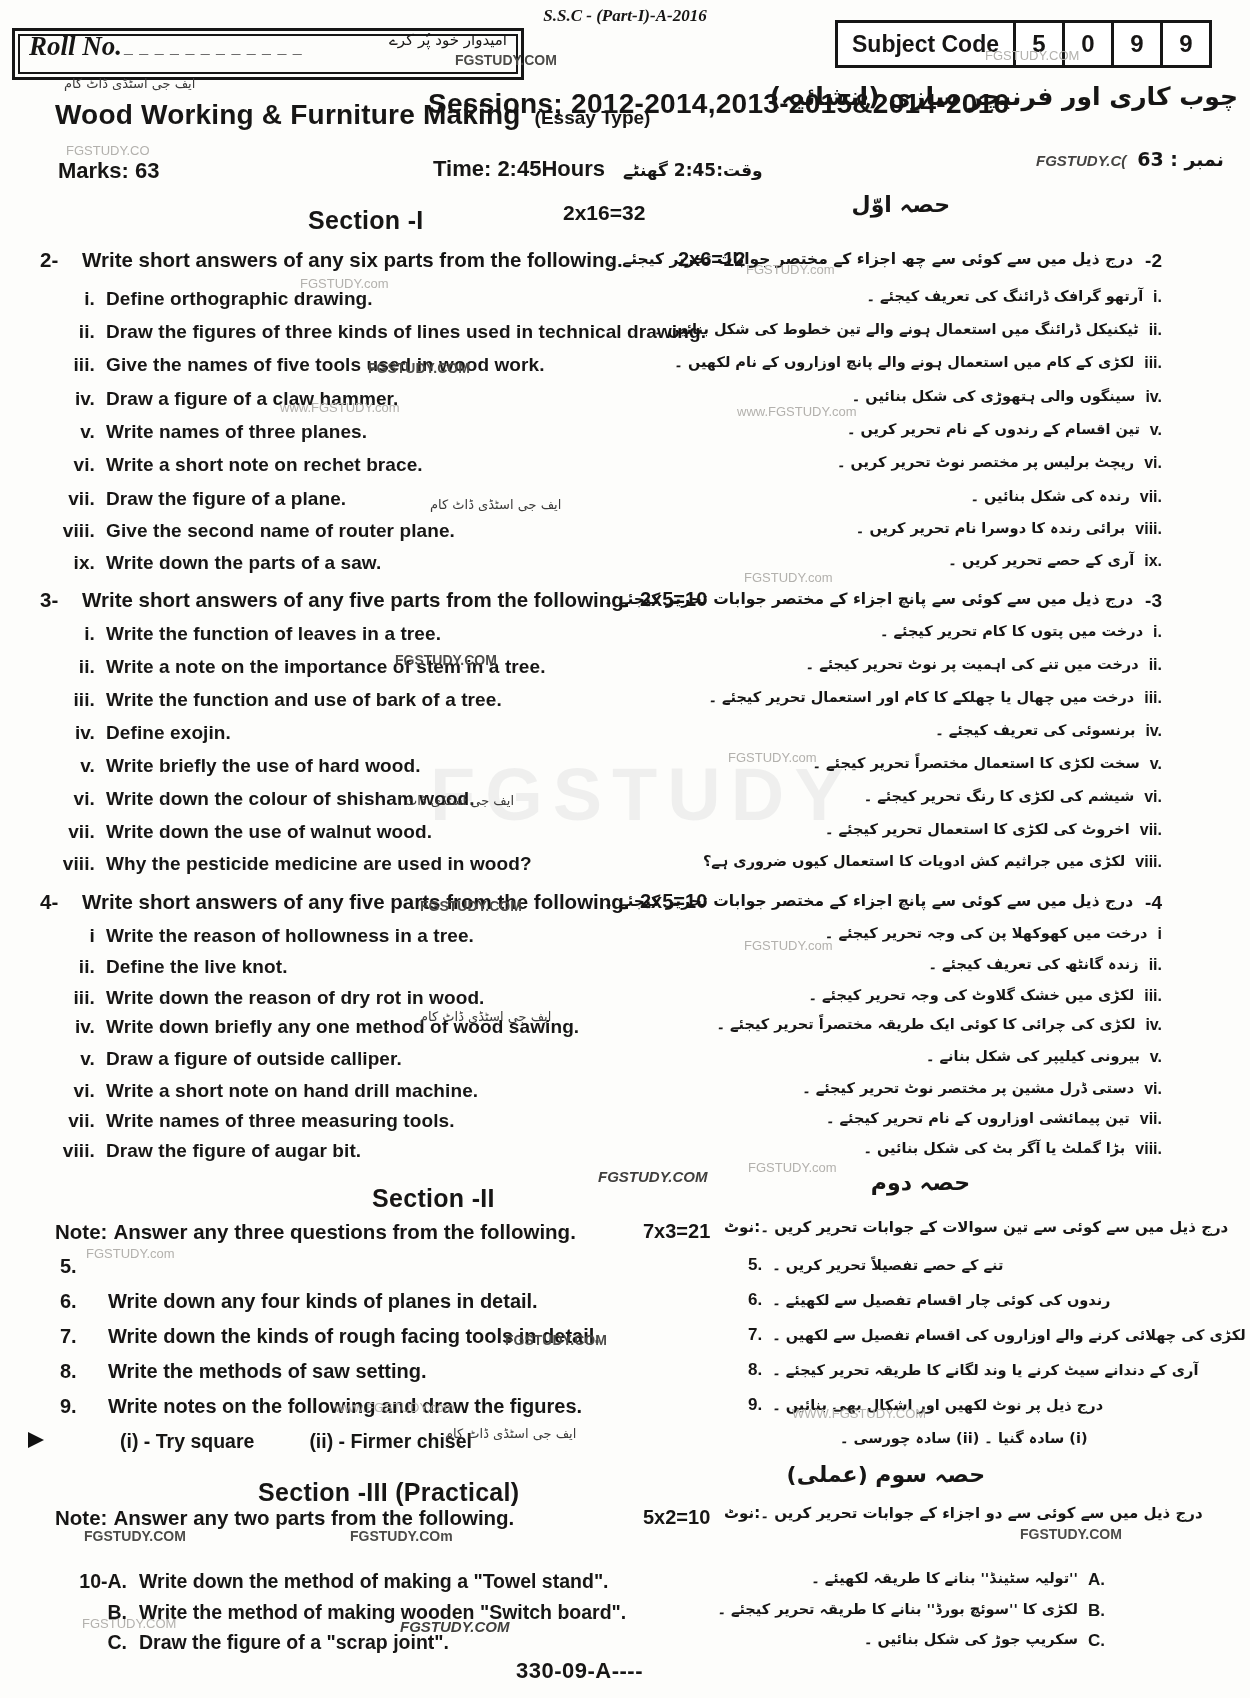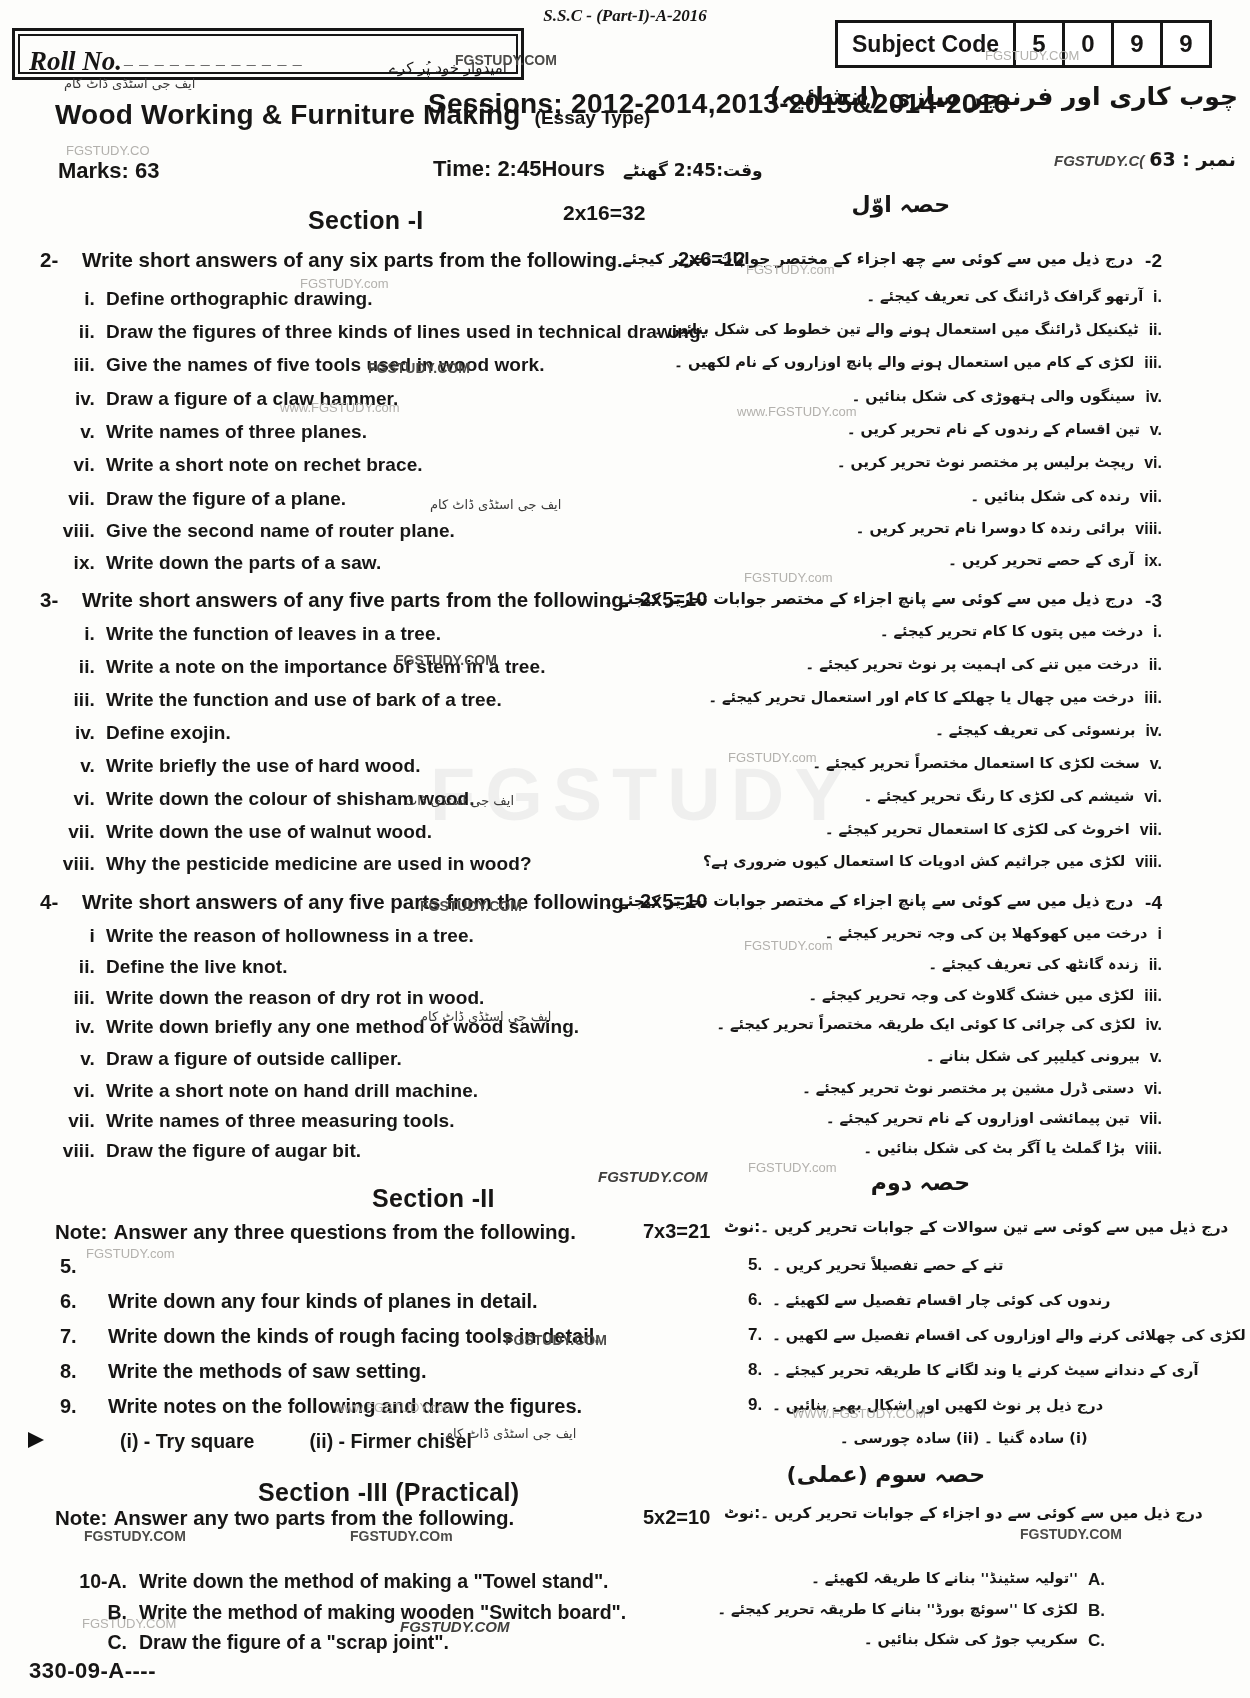--- a/index.html
+++ b/index.html
@@ -5,40 +5,40 @@
   html,body{margin:0;padding:0;}
   body{width:1250px;height:1698px;position:relative;background:#fdfdfb;color:#171615;
        font-family:"Liberation Sans",sans-serif;overflow:hidden;}
   .page{position:absolute;inset:0;}
 
   
   .exam-ref{position:absolute;top:6px;left:0;right:0;text-align:center;
             font-family:"Liberation Serif",serif;font-style:italic;font-weight:600;font-size:17px;}
   .roll-box{position:absolute;left:12px;top:28px;width:512px;height:52px;border:3px solid #161616;
             box-shadow:inset 0 0 0 3px #fdfdfb, inset 0 0 0 5px #161616;
-            display:flex;align-items:flex-end;padding:0 14px;box-sizing:border-box;}
+            display:flex;align-items:flex-start;padding:0 14px;box-sizing:border-box;}
   .roll-label{font-family:"Liberation Serif",serif;font-style:italic;font-weight:700;font-size:27px;}
   .roll-dashes{font-weight:700;font-size:16px;letter-spacing:1px;margin:8px 4px 9px 2px;}
   .roll-ur{margin-left:auto;font-family:"DejaVu Sans",sans-serif;font-size:15px;direction:rtl;}
   .subject-box{position:absolute;right:38px;top:20px;display:flex;align-items:stretch;height:48px;}
   .sc-label{border:3px solid #161616;padding:0 14px;font-weight:700;font-size:23px;
             display:flex;align-items:center;background:#fff;}
   .sc-cell{width:46px;border:3px solid #161616;margin-left:-3px;display:flex;align-items:center;
            justify-content:center;font-weight:700;font-size:24px;background:#fff;}
   .sessions{position:absolute;left:428px;top:88px;font-weight:700;font-size:28px;letter-spacing:.3px;}
   .title-row{position:absolute;left:55px;top:99px;display:flex;align-items:baseline;gap:14px;}
   .title-en{font-weight:700;font-size:28px;letter-spacing:.2px;}
   .title-type{font-weight:700;font-size:19px;}
   .title-ur{position:absolute;right:12px;top:82px;font-family:"DejaVu Sans",sans-serif;
             font-size:25px;font-weight:700;direction:rtl;}
   .marks{position:absolute;left:58px;top:158px;font-weight:700;font-size:22px;}
   .time-row{position:absolute;left:433px;top:156px;display:flex;align-items:baseline;gap:18px;}
   .time-en{font-weight:700;font-size:22px;}
   .time-ur{font-family:"DejaVu Sans",sans-serif;font-size:17px;font-weight:700;direction:rtl;}
-  .num-row{position:absolute;right:14px;top:148px;display:flex;align-items:baseline;gap:5px;}
+  .num-row{position:absolute;right:26px;top:148px;display:flex;align-items:baseline;gap:11px;}
   .num-wm{font-style:italic;font-weight:700;font-size:15px;color:#454442;}
   .num-ur{font-family:"DejaVu Sans",sans-serif;font-size:19px;font-weight:700;direction:rtl;text-align:center;}
 
   
   .sec-title{position:absolute;font-weight:700;font-size:25px;letter-spacing:.3px;margin-top:8px;}
   .sec-score{position:absolute;font-weight:700;font-size:21px;}
   .sec-ur{position:absolute;font-family:"DejaVu Sans",sans-serif;font-weight:700;font-size:22px;direction:rtl;}
 
   
   .row{position:absolute;left:0;width:100%;height:28px;}
@@ -62,21 +62,21 @@
   .uq2{position:absolute;left:748px;display:flex;gap:10px;align-items:baseline;
        font-family:"DejaVu Sans",sans-serif;font-size:14.5px;font-weight:600;}
   .uq2 .upn{font-family:"Liberation Sans",sans-serif;font-size:17px;font-weight:700;}
   .sub-en{position:absolute;left:120px;display:flex;gap:55px;font-size:19.5px;font-weight:600;}
   .uabc{position:absolute;right:145px;display:flex;gap:10px;direction:rtl;
         font-family:"DejaVu Sans",sans-serif;font-size:14.5px;font-weight:600;}
   .uabc .upn{font-family:"Liberation Sans",sans-serif;font-size:17px;font-weight:700;direction:ltr;}
   .en3{position:absolute;left:55px;display:flex;font-size:19.5px;font-weight:600;}
   .en3 .pn{width:72px;text-align:right;margin-right:12px;font-weight:700;flex:none;}
 
-  .footer-code{position:absolute;left:0;right:120px;top:1658px;text-align:left;
+  .footer-code{position:absolute;left:0;right:120px;top:1658px;text-align:center;
                font-size:22px;font-weight:600;letter-spacing:.5px;padding-left:29px;}
 
   
   .wm{position:absolute;white-space:nowrap;pointer-events:none;}
   .wm-light{font-size:13px;color:#b3b1ad;}
   .wm-dark{font-size:14px;font-weight:700;color:#4c4b48;}
   .wm-italic{font-size:15px;font-weight:700;font-style:italic;color:#403f3d;}
   .wm-ur{font-family:"DejaVu Sans",sans-serif;font-size:13px;color:#3a3938;direction:rtl;}
   .wm-ghost{font-size:74px;font-weight:700;letter-spacing:10px;color:#0f172a;opacity:.055;}
 

